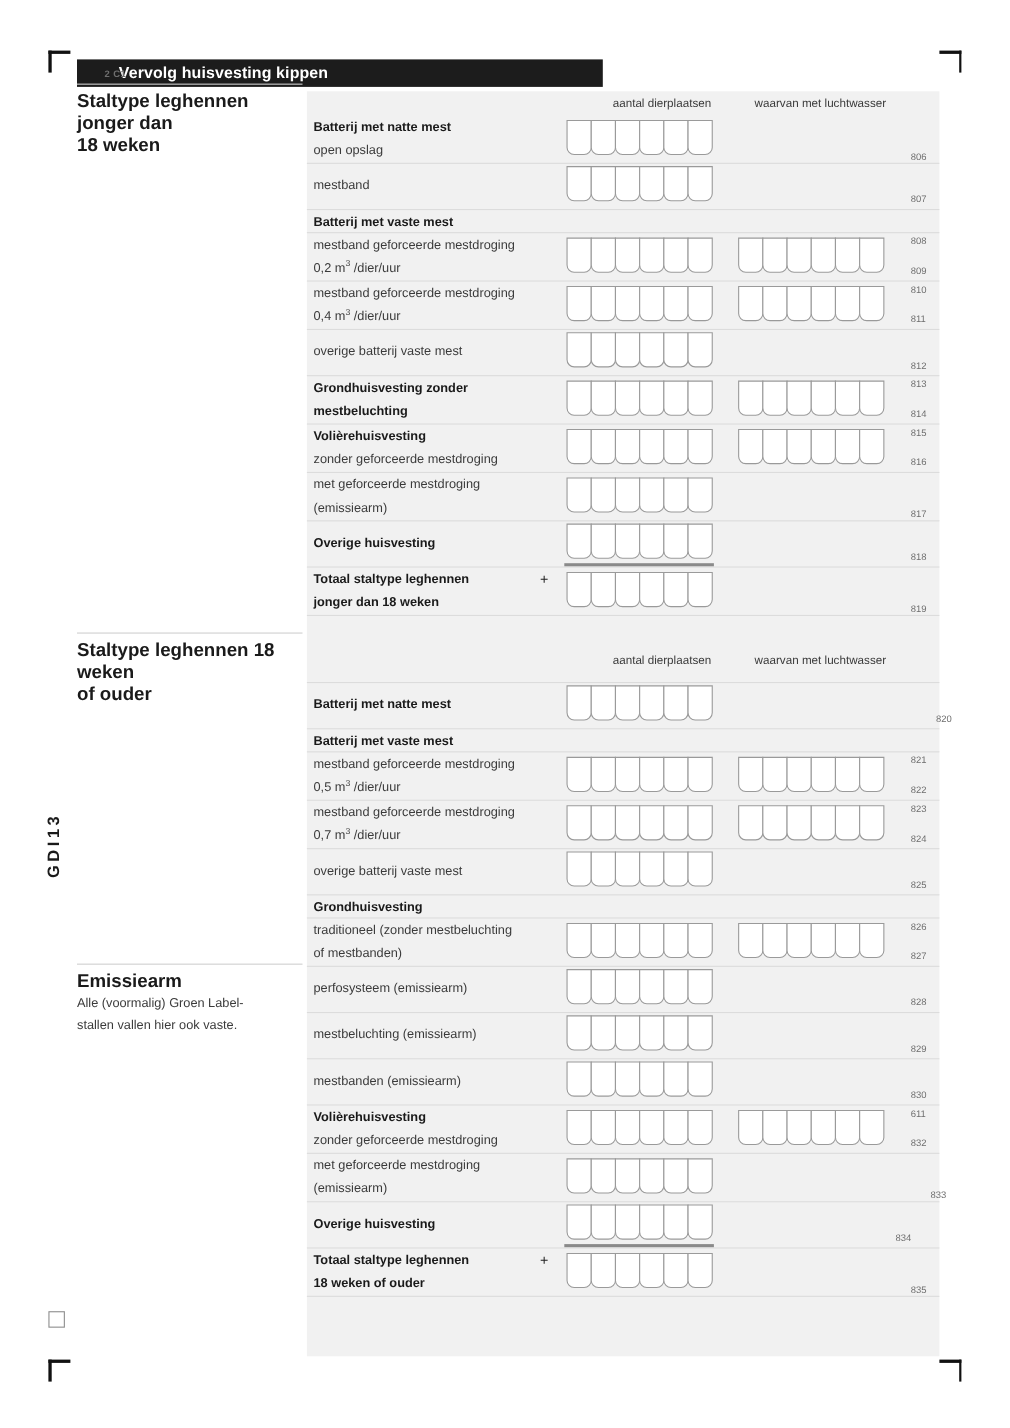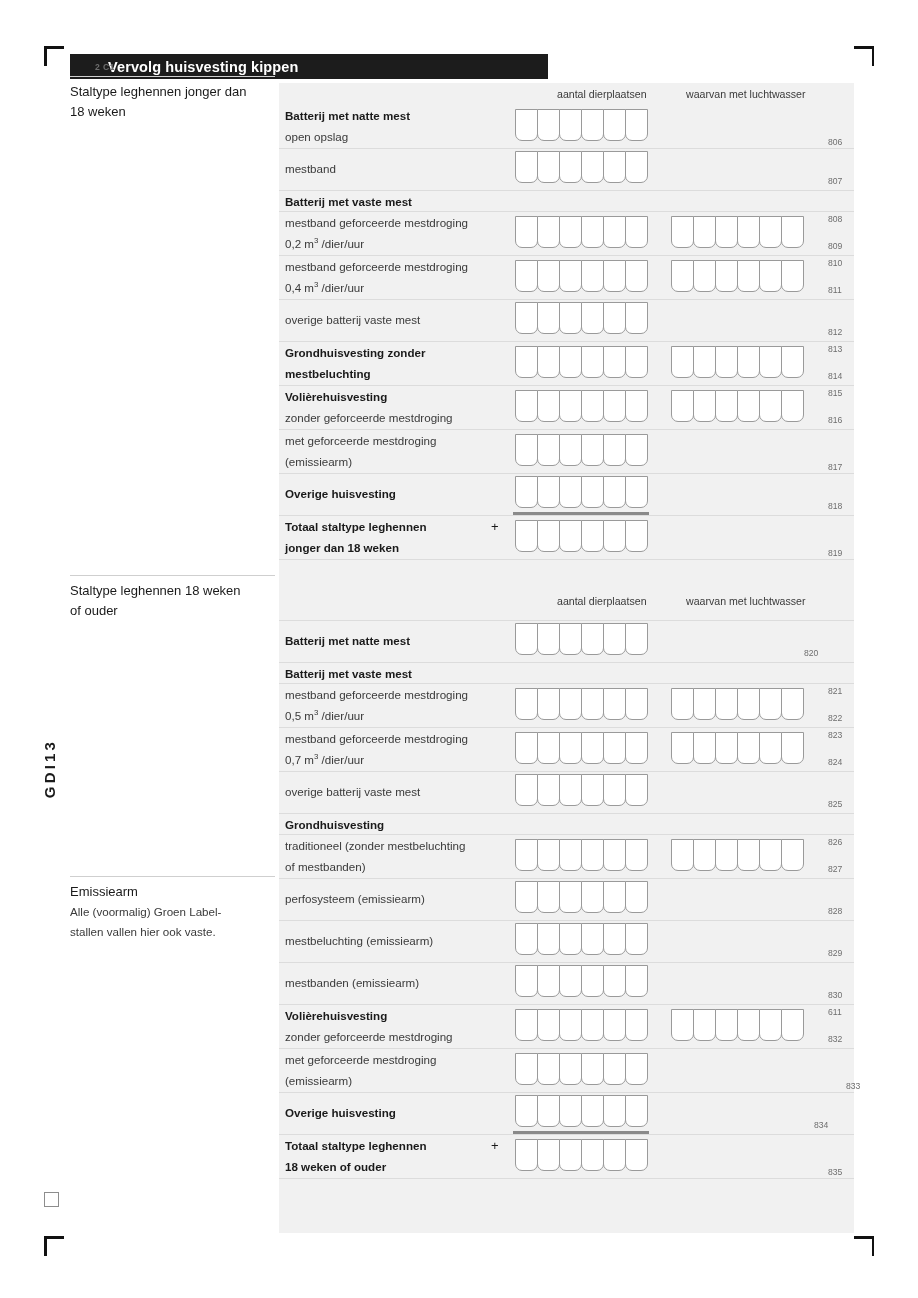--- a/index.html
+++ b/index.html
@@ -56,21 +56,21 @@
     width: 15px; height: 15px;
     border: 1px solid #8d8d8d; background: #fff;
   }
   .pagenum {
     position: absolute; left: 420px; top: 1189px;
     font-size: 24px; font-weight: bold; color: #15803d;
   }
 
   
   .leftcol { position: absolute; left: 70px; width: 205px; }
-  .leftcol .hd { font-size: 13px; font-weight: normal; line-height: 20px; }
+  .leftcol .hd { font-size: 17px; font-weight: bold; line-height: 20px; }
   .leftcol .bd { font-size: 11.6px; color: #3a3a3a; line-height: 20px; }
   .lsep { position: absolute; left: 70px; width: 205px; height: 1px; background: #cfcfcf; }
 
   
   .panel {
     position: absolute; left: 279px; top: 83px;
     width: 575px; height: 1150px;
     background: #f1f1f1;
   }
 
@@ -348,21 +348,21 @@
       <div class="row" style="top: 620px; height: 42px;">
         <div class="lbl b" style="top: 10px;">Batterij met natte mest</div>
         <div class="comb" style="top: 3px; left: 236px;">
           <div class="cell"></div>
           <div class="cell"></div>
           <div class="cell"></div>
           <div class="cell"></div>
           <div class="cell"></div>
           <div class="cell"></div>
         </div>
-        <div class="code" style="left: 525px; top: 28px;">820</div>
+        <div class="code" style="left: 572px; top: 28px;">820</div>
       </div>
       <div class="rsep" style="top: 662px;"></div>
       <div class="row" style="top: 662px; height: 21px;">
         <div class="lbl b" style="top: 1px;">Batterij met vaste mest</div>
       </div>
       <div class="rsep" style="top: 683px;"></div>
       <div class="row" style="top: 683px; height: 44px;">
         <div class="lbl" style="top: 1px;">mestband geforceerde mestdroging</div>
         <div class="lbl" style="top: 22px;">0,5 m<sup>3</sup> /dier/uur</div>
         <div class="comb" style="top: 5px; left: 236px;">

